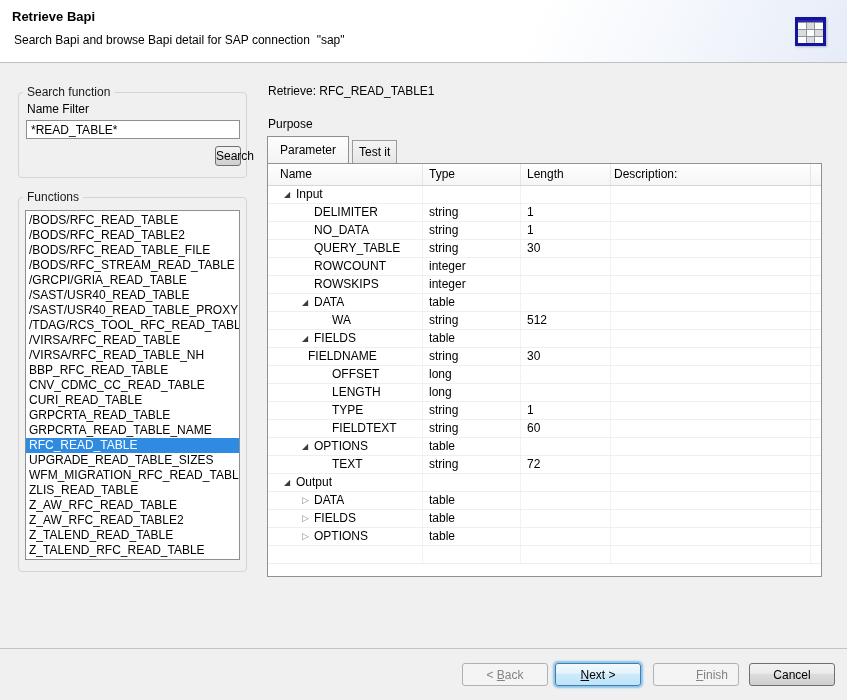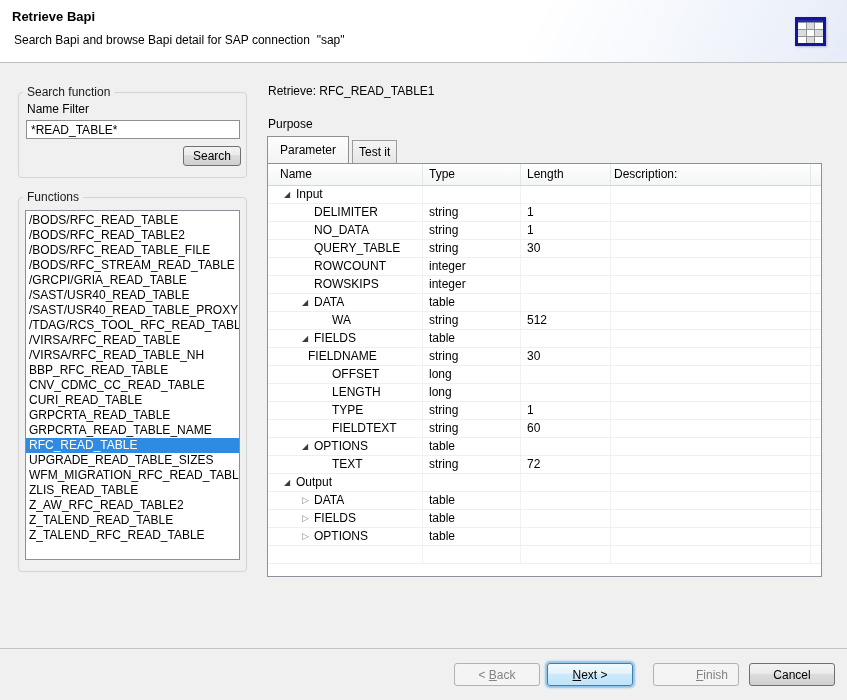--- a/index.html
+++ b/index.html
@@ -37,21 +37,21 @@
   }
   fieldset.grp legend { padding:0 4px; margin-left:4px; color:#1a1a1a; }
   .grp-search { left:18px; top:85px; width:229px; height:93px; }
   .lbl-namefilter { margin:3px 0 4px 8px; }
   .inp-filter {
     display:block; margin-left:7px; width:214px; height:19px;
     border:1px solid #8b9097; background:#fff; padding:0 4px;
     font-family:inherit; font-size:12px; color:#000;
   }
   .btn-search {
-    float:right; margin:7px 5px 0 0; width:58px; height:20px;
+    float:right; margin:7px 5px 0 0; width:26px; height:20px;
   }
   .grp-functions { left:18px; top:190px; width:229px; height:382px; }
   .func-list {
     margin:6px auto 0 auto; width:215px; height:350px;
     border:1px solid #8b9097; background:#fff; padding-top:2px; overflow:hidden;
   }
   .func-item { height:15px; line-height:15px; padding-left:3px; white-space:nowrap; cursor:default; }
   .func-item.selected { background:var(--sel); color:#ffffff; }
 
   
@@ -113,21 +113,21 @@
   .btn-dlg { width:86px; height:23px; }
   .btn.disabled {
     border-color:#adb2b5; background:#f4f4f4; color:#838383;
   }
   .btn.focused {
     border-color:#3c7fb1;
     background:linear-gradient(#f2fafe,#e3f3fc 45%,#cdeafb 46%,#bfe3f9);
     box-shadow:0 0 2px 2px #8cc1e7;
   }
   .mb-back { margin-right:7px; }
-  .mb-next { margin-right:20px; }
+  .mb-next { margin-right:12px; }
   .mb-finish { margin-right:10px;padding-left:32px; }
   .mn { text-decoration:underline; }
 </style>
 </head>
 <body>
 
 <div class="hdr">
   <div class="hdr-title">Retrieve Bapi</div>
   <div class="hdr-sub">Search Bapi and browse Bapi detail for SAP connection  "sap"</div>
   <div class="tbl-icon">
@@ -170,20 +170,21 @@
       <div class="func-item">/VIRSA/RFC_READ_TABLE_NH</div>
       <div class="func-item">BBP_RFC_READ_TABLE</div>
       <div class="func-item">CNV_CDMC_CC_READ_TABLE</div>
       <div class="func-item">CURI_READ_TABLE</div>
       <div class="func-item">GRPCRTA_READ_TABLE</div>
       <div class="func-item">GRPCRTA_READ_TABLE_NAME</div>
       <div class="func-item selected">RFC_READ_TABLE</div>
       <div class="func-item">UPGRADE_READ_TABLE_SIZES</div>
       <div class="func-item">WFM_MIGRATION_RFC_READ_TABLE</div>
       <div class="func-item">ZLIS_READ_TABLE</div>
+      <div class="func-item">Z_AW_RFC_READ_TABLE</div>
       <div class="func-item">Z_AW_RFC_READ_TABLE2</div>
       <div class="func-item">Z_TALEND_READ_TABLE</div>
       <div class="func-item">Z_TALEND_RFC_READ_TABLE</div>
     </div>
 </fieldset>
 
 <div class="rpanel">
   <div class="func-line">Retrieve: RFC_READ_TABLE1</div>
   <div class="purpose-line">Purpose</div>
 

